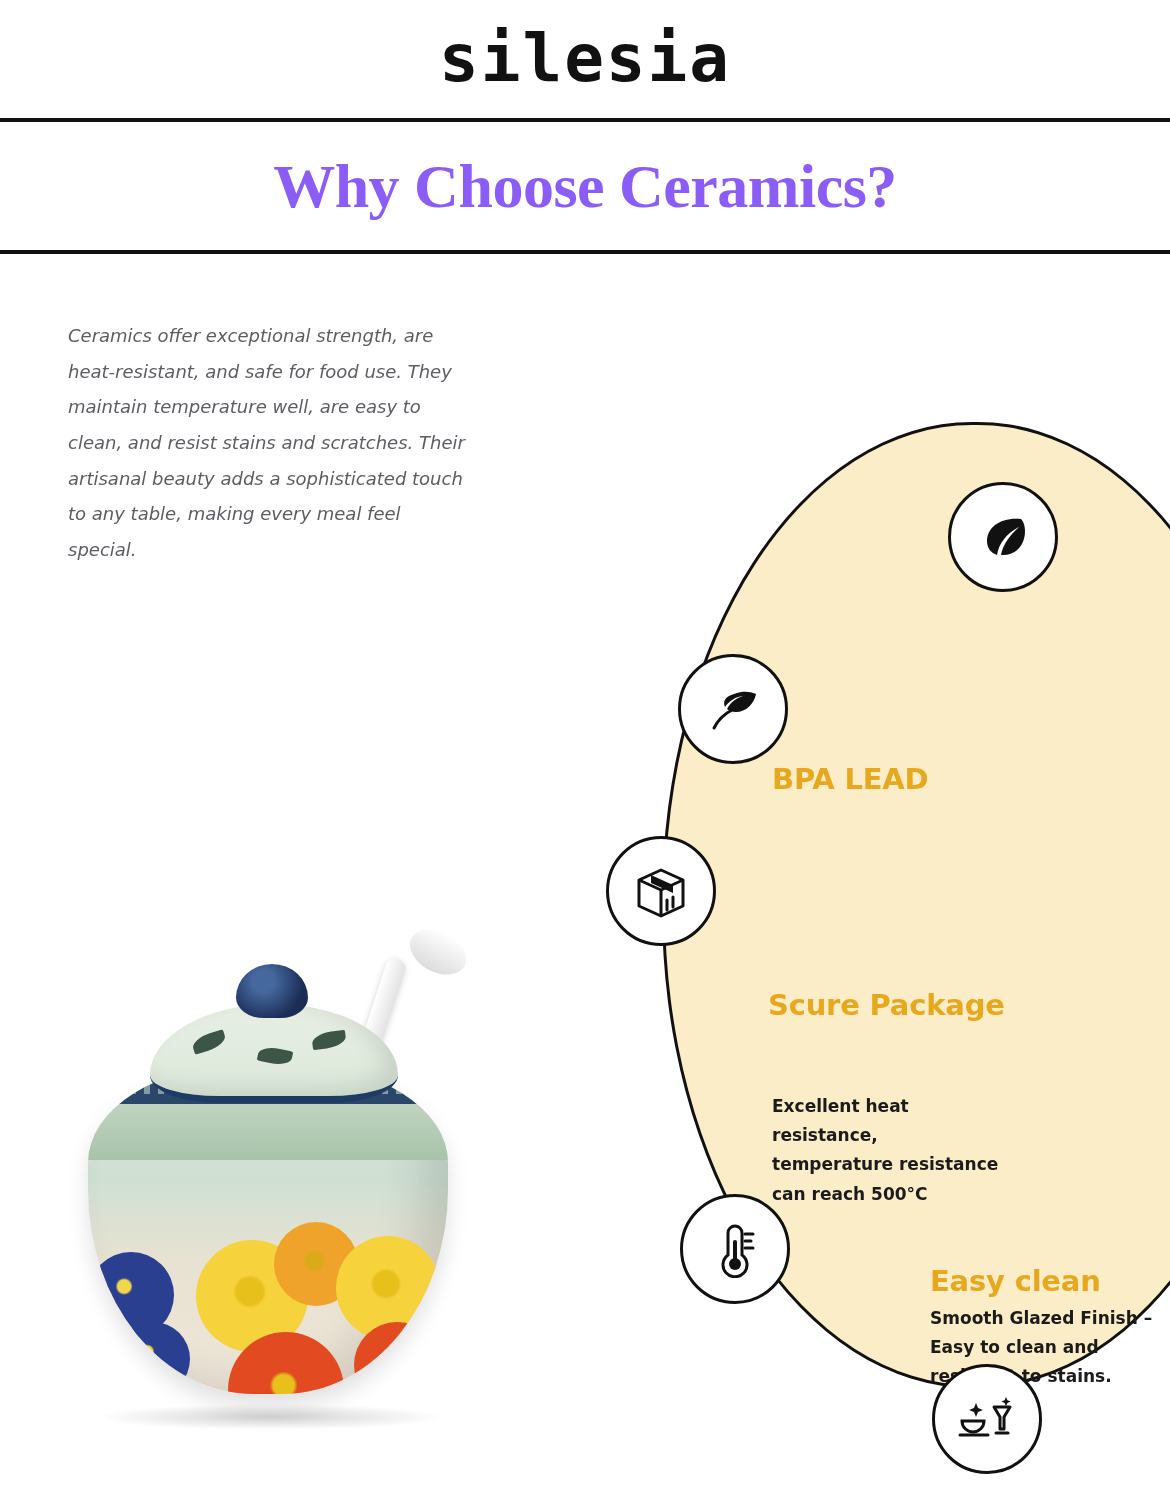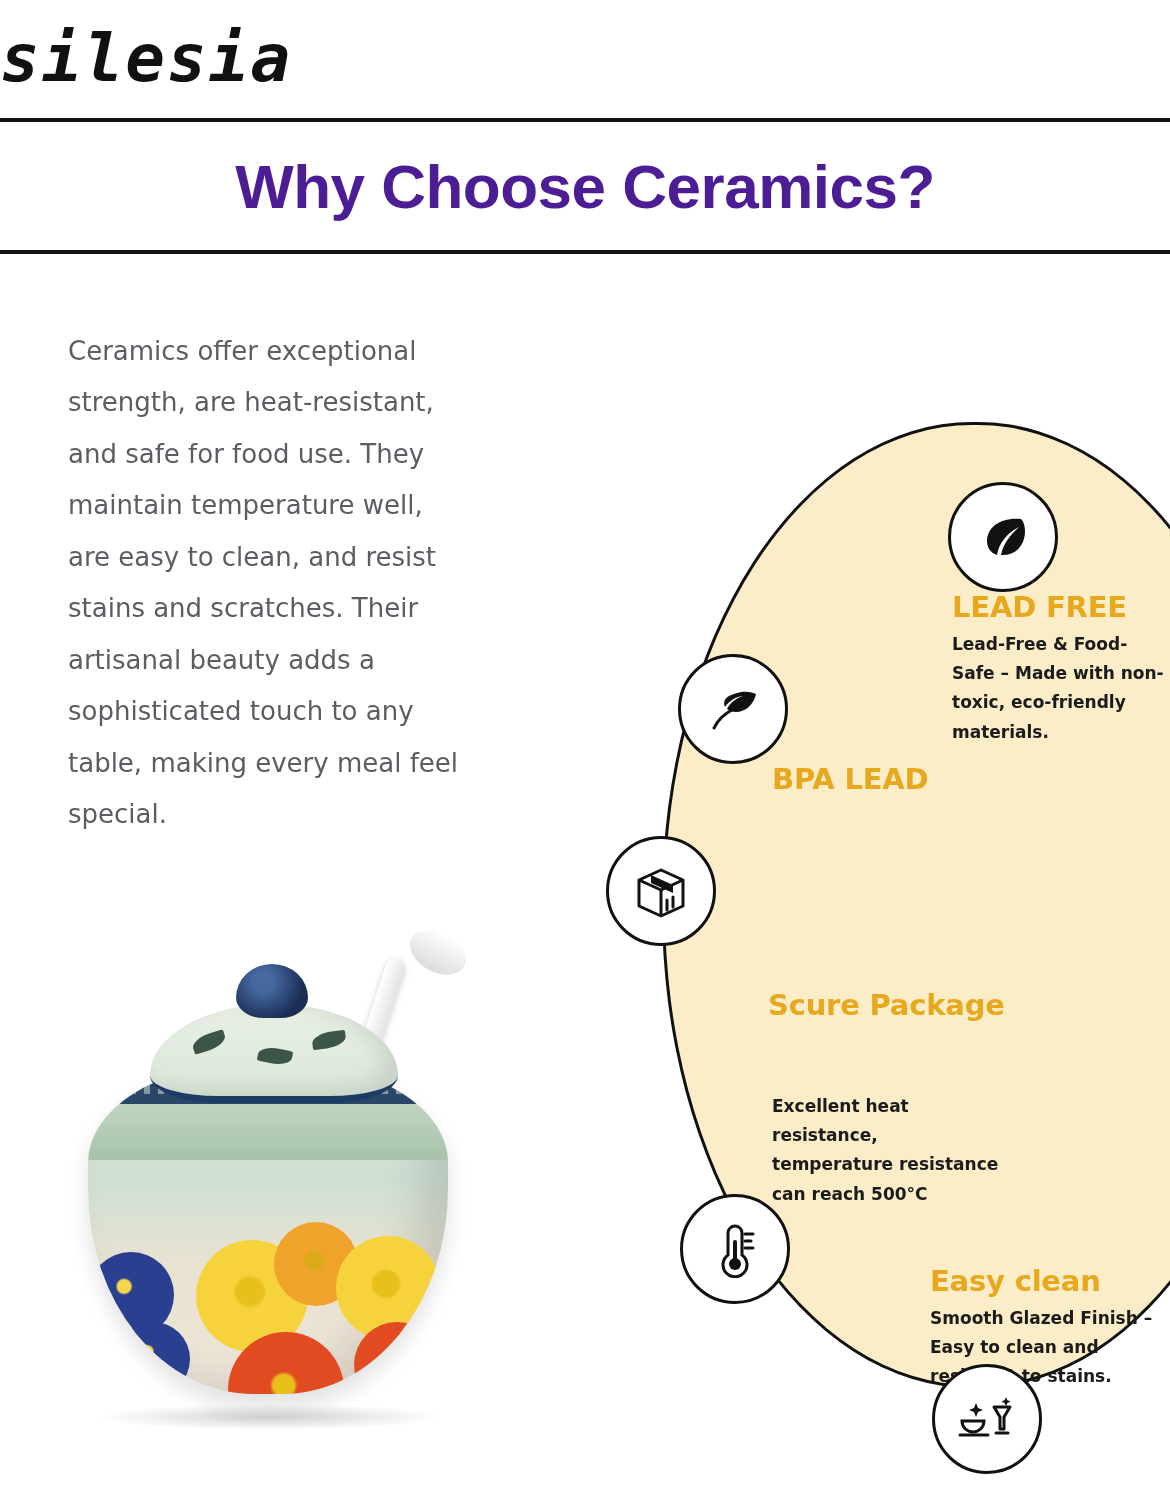--- a/index.html
+++ b/index.html
@@ -13,23 +13,22 @@
     font-family: "DejaVu Sans", sans-serif;
     overflow: hidden;
     position: relative;
   }
 
   
   .brand-bar {
     height: 118px;
     display: flex;
     align-items: center;
-    justify-content: flex-start;
+    justify-content: center;
     border-bottom: 4px solid #111111;
-    font-style: italic;
   }
   .brand-logo {
     font-family: "DejaVu Sans Mono", monospace;
     font-size: 66px;
     font-weight: 700;
     letter-spacing: 2px;
     color: #111111;
     line-height: 1;
   }
 
@@ -37,42 +36,43 @@
   .title-band {
     height: 128px;
     display: flex;
     align-items: center;
     justify-content: center;
     border-bottom: 4px solid #111111;
   }
   .title-text {
     font-size: 62px;
     font-weight: 700;
-    color: #4c1d95;
+    color: #8b5cf6;
     letter-spacing: -0.5px;
-    font-family: Liberation Sans, sans-serif;
+    font-family: Liberation Serif, serif;
   }
 
   
   .content {
     position: relative;
     width: 1170px;
     height: 1246px;
   }
 
   
   .intro {
     position: absolute;
     left: 68px;
     top: 46px;
     width: 400px;
-    font-size: 26px;
+    font-size: 18px;
     line-height: 1.98;
     color: #5c5c63;
     font-family: "DejaVu Sans", sans-serif;
+    font-style: italic;
   }
 
   
   .photo {
     position: absolute;
     left: 40px;
     top: 650px;
     width: 470px;
     height: 570px;
   }
@@ -285,24 +285,20 @@
 
   <div class="features">
 
     <div class="oval"></div>
 
     <div class="icon-bubble b-lead">
       <svg width="56" height="56" viewBox="0 0 56 56" aria-hidden="true">
         <path d="M46 10C26 8 12 18 12 32c0 7 4 12 10 14 2-12 10-22 22-28-9 8-16 17-18 28 14 1 24-9 24-24 0-6-2-10-4-12z" fill="#111111"></path>
       </svg>
     </div>
-    <div class="feature f-lead">
-      <div class="f-title">LEAD FREE</div>
-      <div class="f-desc">Lead-Free &amp; Food-Safe – Made with non-toxic, eco-friendly materials.</div>
-    </div>
 
     <div class="icon-bubble b-bpa">
       <svg width="58" height="58" viewBox="0 0 58 58" aria-hidden="true">
         <path d="M30 14c10-4 18-2 22 0-2 10-10 18-20 18-4 0-7-1-9-3 3-6 9-11 16-13-8 1-14 5-18 11-2-5-1-10 9-13z" fill="#111111"></path>
         <path d="M10 48c4-8 10-14 18-18" stroke="#111111" stroke-width="3" fill="none" stroke-linecap="round"></path>
       </svg>
     </div>
     <div class="feature f-bpa">
       <div class="f-title">BPA LEAD</div>
     </div>

